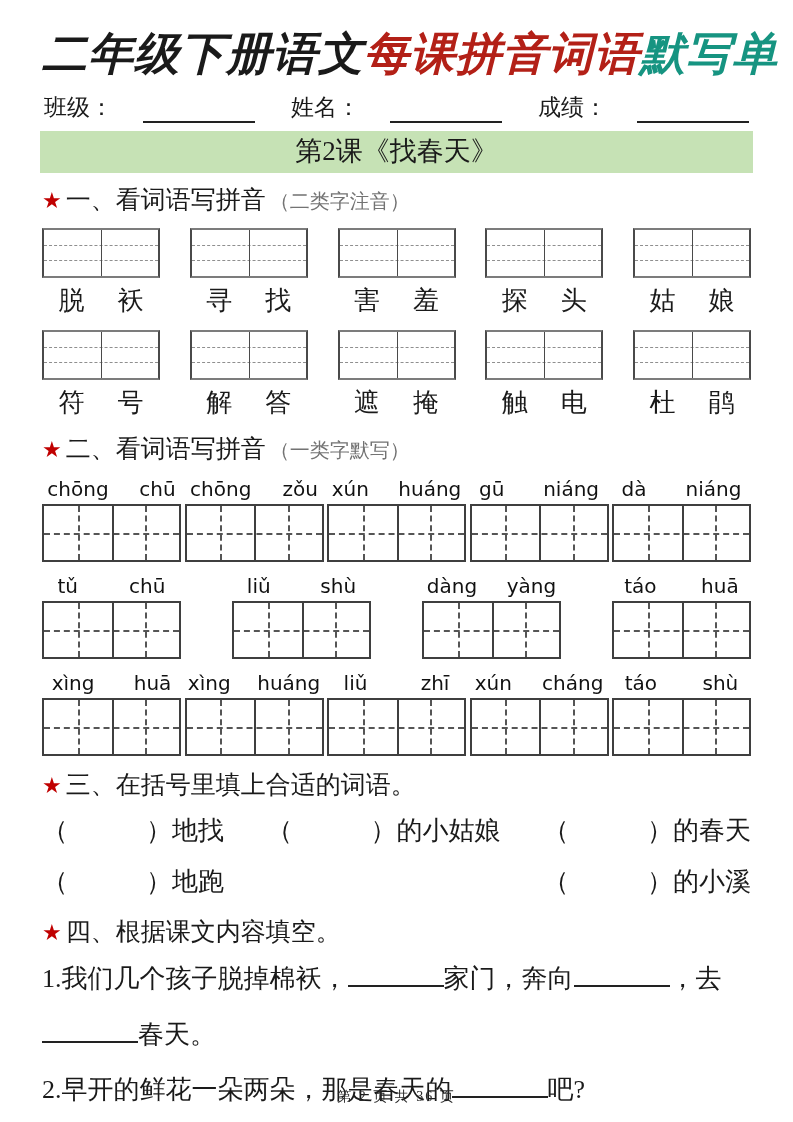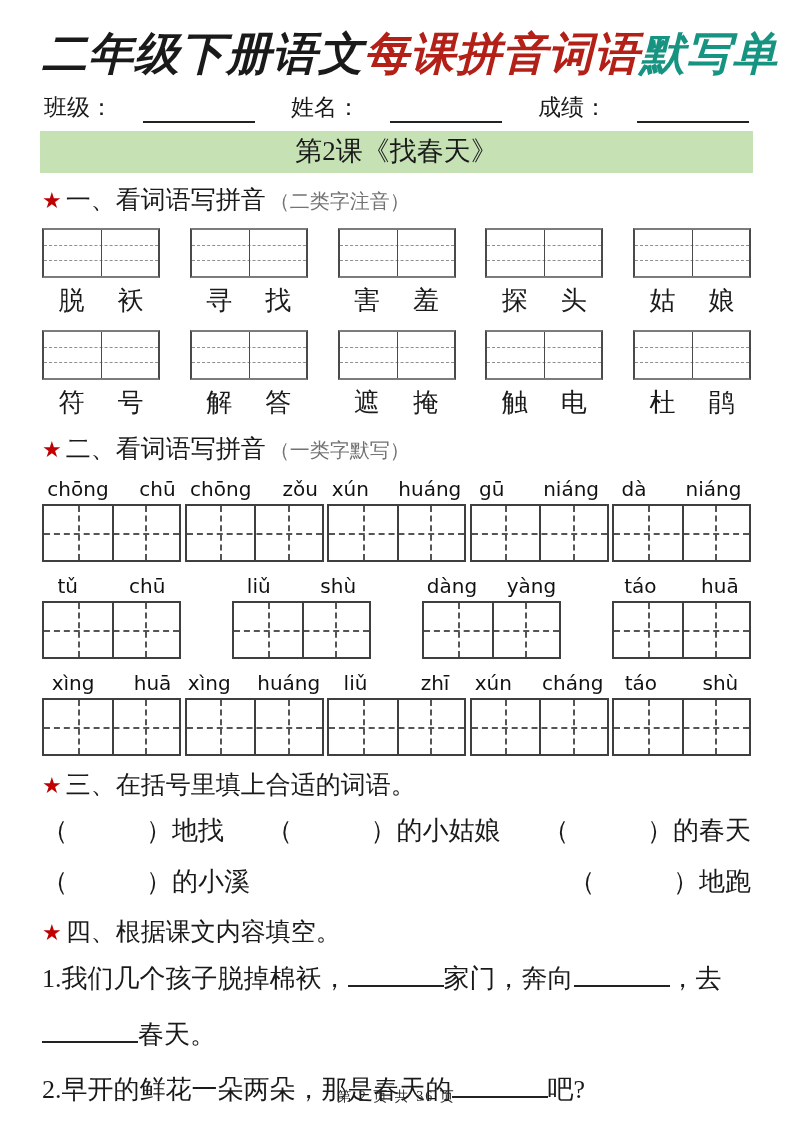--- a/index.html
+++ b/index.html
@@ -456,22 +456,22 @@
   <span class="star">★</span>
   <span>三、在括号里填上合适的词语。</span>
 </div>
 
 <div class="s3-row">
   <span>（　　　）地找</span>
   <span>（　　　）的小姑娘</span>
   <span>（　　　）的春天</span>
 </div>
 <div class="s3-row">
+  <span>（　　　）地跑</span>
   <span>（　　　）的小溪</span>
-  <span>（　　　）地跑</span>
 </div>
 
 <div class="sec-head">
   <span class="star">★</span>
   <span>四、根据课文内容填空。</span>
 </div>
 
 <p class="s4-line"><span>1.我们几个孩子脱掉棉袄，</span><span class="blank"></span><span>家门，奔向</span><span class="blank"></span><span>，去</span></p>
 
 <p class="s4-line"><span class="blank"></span><span>春天。</span></p>

